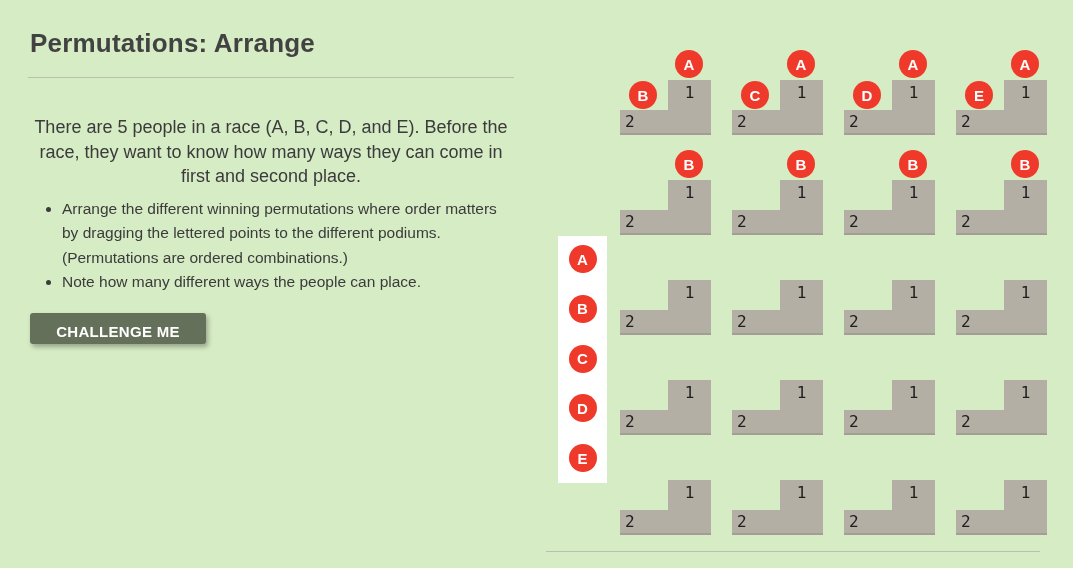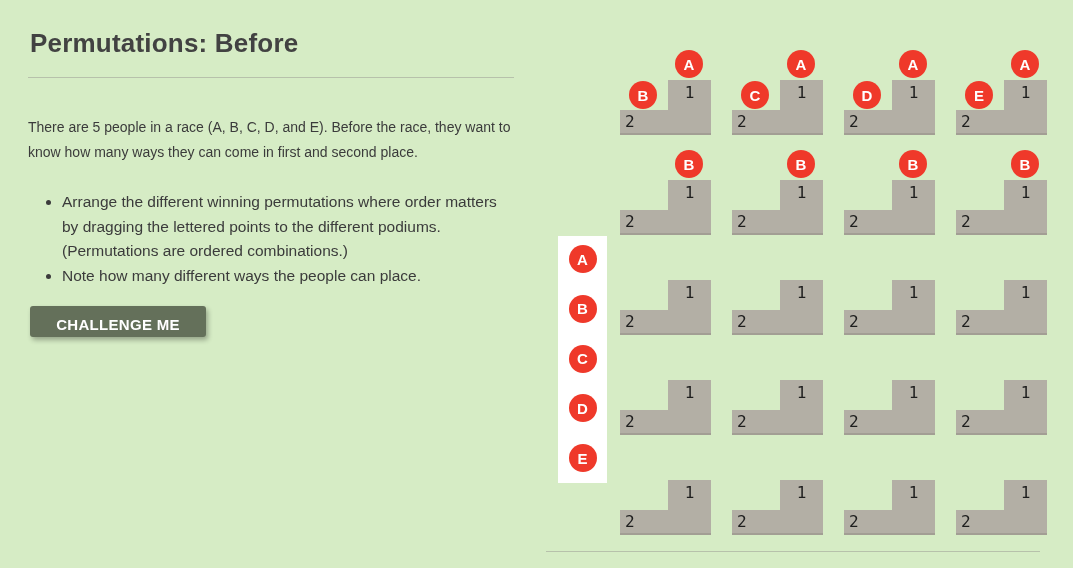--- a/index.html
+++ b/index.html
@@ -20,22 +20,22 @@
     position:relative;
     overflow:hidden;
   }
   
   .left-panel{position:absolute;left:28px;top:24px;width:486px;}
   .page-title{
     font-size:26px;font-weight:bold;color:#424242;
     line-height:34px;margin:2px 0 0 2px;letter-spacing:.2px;
   }
   .title-divider{height:1px;background:var(--divider);margin-top:17px;}
-  .intro{font-size:14px;line-height:24.5px;margin-top:37px;color:#3b3b3b;}
-  .bullets{margin-top:26px;padding-left:34px;font-size:15.5px;line-height:24.5px;color:#3b3b3b;}
+  .intro{font-size:18px;line-height:24.5px;margin-top:37px;color:#3b3b3b;text-align:center;}
+  .bullets{margin-top:8px;padding-left:34px;font-size:15.5px;line-height:24.5px;color:#3b3b3b;}
   .bullets li{margin:0;}
   .challenge-btn{
     display:inline-block;margin:18px 0 0 2px;
     width:176px;height:31px;line-height:38px;text-align:center;
     background:var(--btn);color:#fff;border:none;border-radius:3px;
     font-family:"Liberation Sans",sans-serif;
     font-size:15px;font-weight:bold;letter-spacing:.3px;
     box-shadow:2px 3px 5px rgba(0,0,0,.3);
     cursor:pointer;
   }
@@ -65,21 +65,21 @@
   .num-first{top:4px;left:0;right:0;text-align:center;}
   .num-second{top:3px;left:5px;}
   .chip-on-first{position:absolute;left:55px;top:-30px;}
   .chip-on-second{position:absolute;left:9px;top:1px;}
   .bottom-divider{position:absolute;left:546px;top:551px;width:494px;height:1px;background:var(--divider);}
 </style>
 </head>
 <body>
 
 <section class="left-panel">
-  <h1 class="page-title">Permutations: Before</h1>
+  <h1 class="page-title">Permutations: Arrange</h1>
   <div class="title-divider"></div>
   <p class="intro">There are 5 people in a race (A, B, C, D, and E). Before the race, they want to know how many ways they can come in first and second place.</p>
   <ul class="bullets" id="bullet-list">
       <li>Arrange the different winning permutations where order matters by dragging the lettered points to the different podiums. (Permutations are ordered combinations.)</li>
       <li>Note how many different ways the people can place.</li>
     </ul>
   <button class="challenge-btn">CHALLENGE ME</button>
 </section>
 
 <div class="board">

